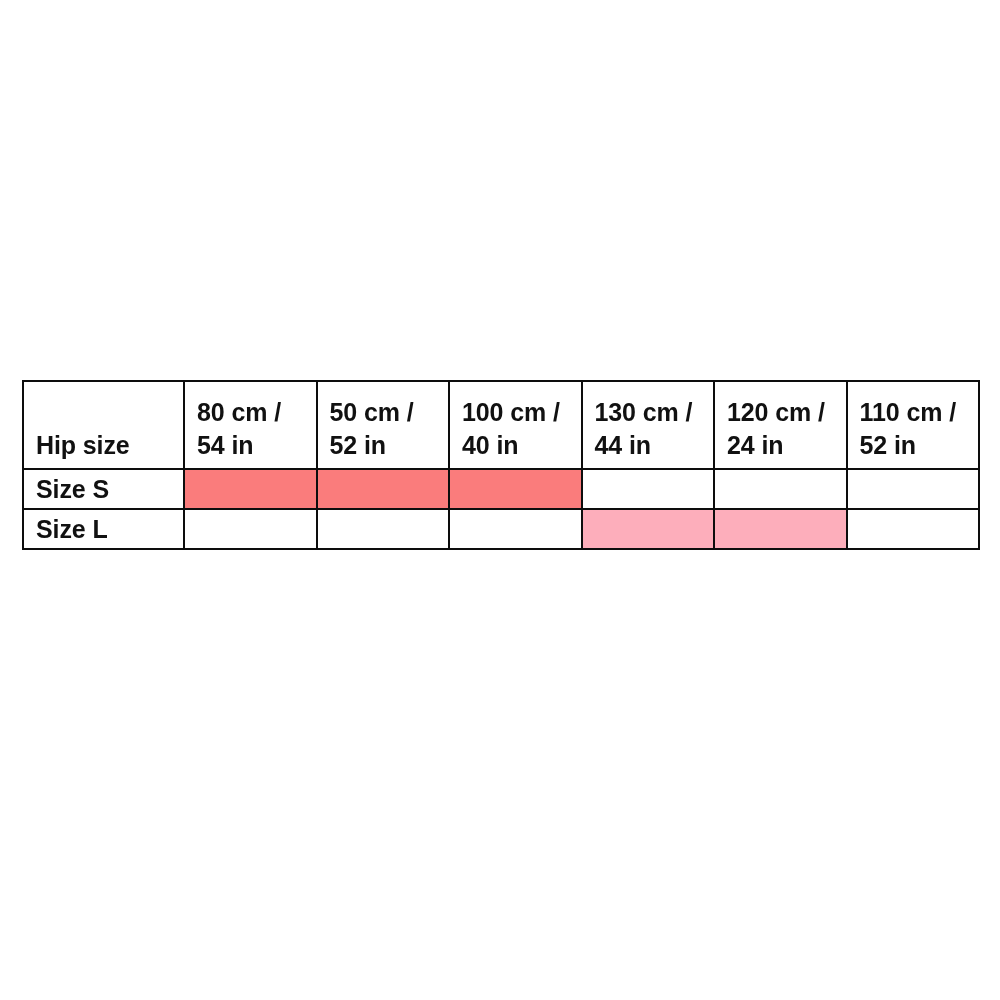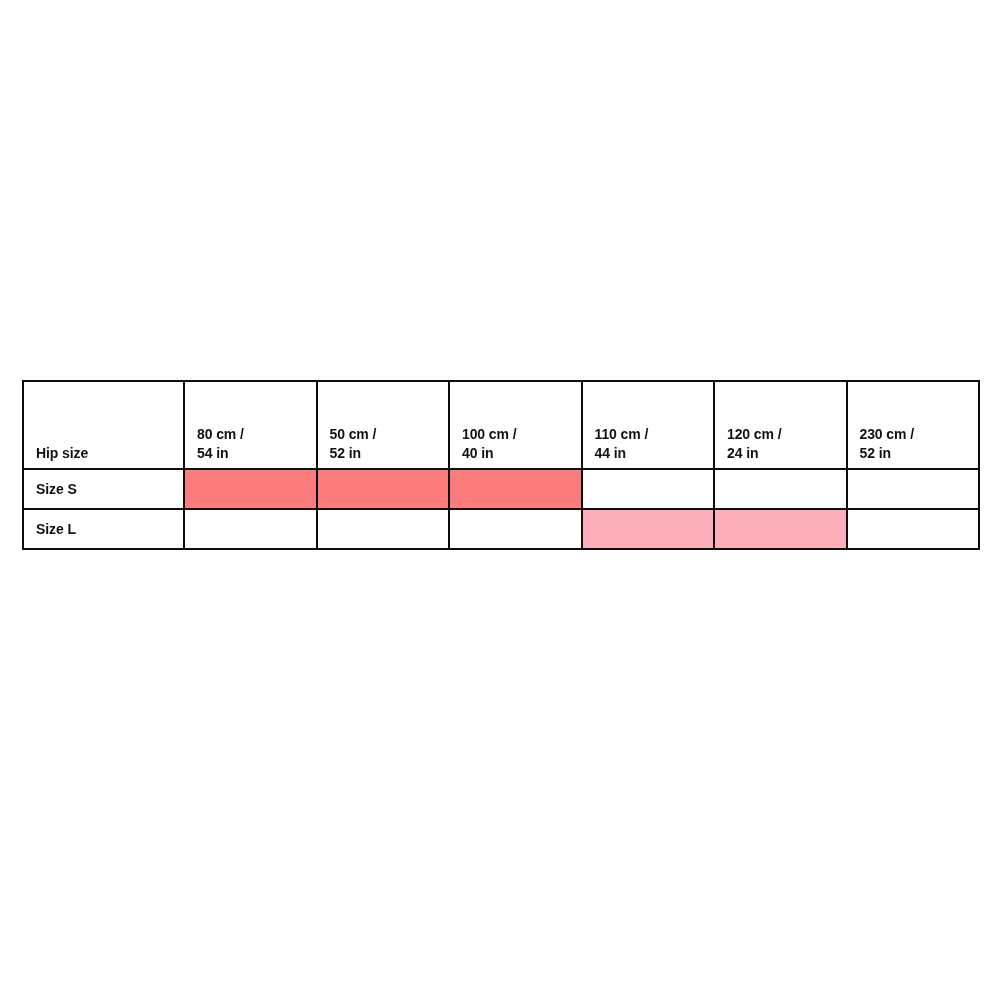--- a/index.html
+++ b/index.html
@@ -26,21 +26,21 @@
     border-collapse: collapse;
     table-layout: fixed;
     width: 956px;
     background: #ffffff;
   }
 
   table.size-chart td {
     border: 2.5px solid #0d0d0d;
     padding: 0;
     vertical-align: bottom;
-    font-size: 14px;
+    font-size: 25px;
     font-weight: 700;
     color: #111111;
     line-height: 1.32;
     letter-spacing: -0.1px;
   }
 
   
   col.c-label { width: 161px; }
   col.c-data  { width: 132.5px; }
 
@@ -105,33 +105,33 @@
             </div>
           </td>
           <td>
             <div class="cell-pad">
               <span class="hdr-line">100 cm /</span>
               <span class="hdr-line">40 in</span>
             </div>
           </td>
           <td>
             <div class="cell-pad">
-              <span class="hdr-line">110 cm /</span>
+              <span class="hdr-line">130 cm /</span>
               <span class="hdr-line">44 in</span>
             </div>
           </td>
           <td>
             <div class="cell-pad">
               <span class="hdr-line">120 cm /</span>
               <span class="hdr-line">24 in</span>
             </div>
           </td>
           <td>
             <div class="cell-pad">
-              <span class="hdr-line">230 cm /</span>
+              <span class="hdr-line">110 cm /</span>
               <span class="hdr-line">52 in</span>
             </div>
           </td>
         </tr>
         <tr class="data-row">
           <td class="row-label"><span>Size S</span></td>
           <td class="hl" style="background: rgb(250, 124, 124);"></td>
           <td class="hl" style="background: rgb(250, 124, 124);"></td>
           <td class="hl" style="background: rgb(250, 124, 124);"></td>
           <td style="background: rgb(255, 255, 255);"></td>

